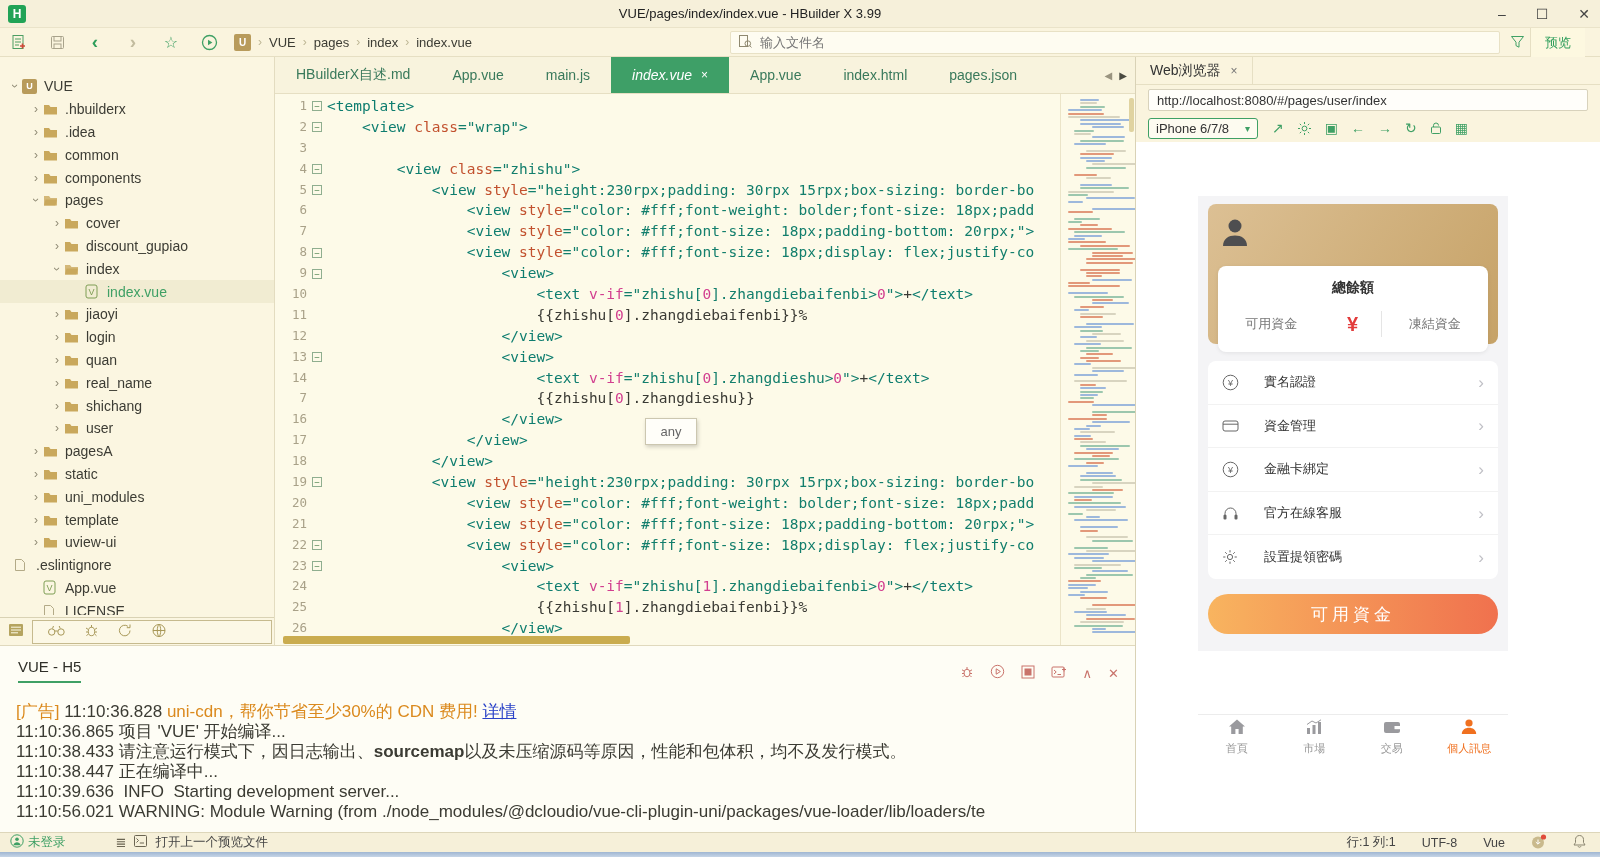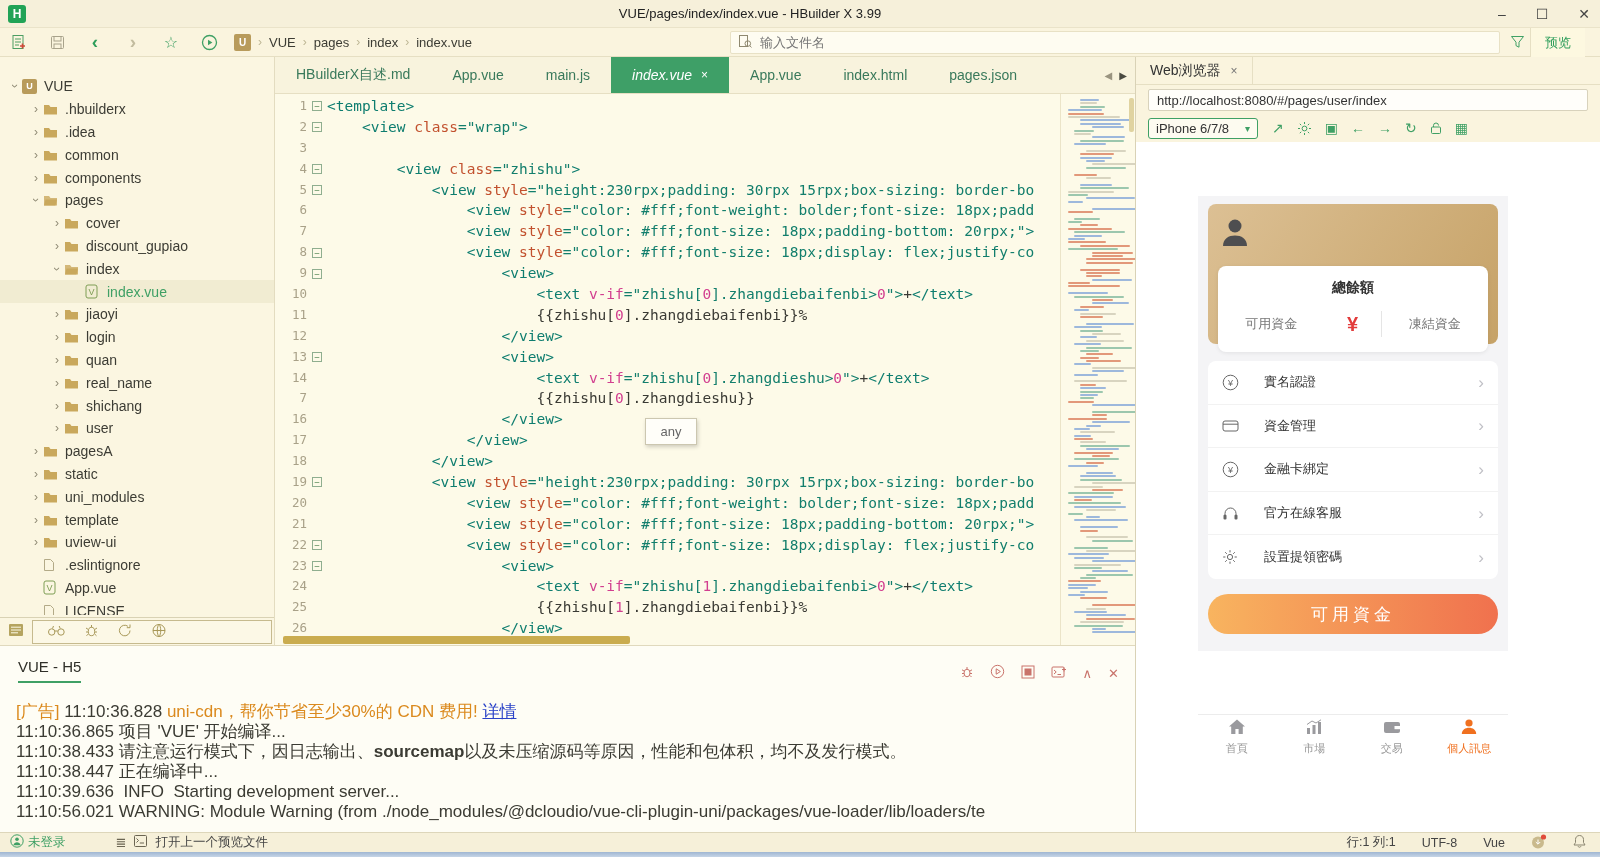--- a/index.html
+++ b/index.html
@@ -401,21 +401,21 @@
         </div>
         <div class="trow" style="padding-left: 29px;">
           <span class="chev">›</span>
           <span class="ticon">
             <svg width="15" height="12">
               <path d="M1 2h5l1.5 2H14v7.5H1z" fill="#C9A85C"></path>
             </svg>
           </span>
           <span class="tlabel">uview-ui</span>
         </div>
-        <div class="trow" style="padding-left: 29px;">
+        <div class="trow" style="">
           <span class="chev"></span>
           <span class="ticon">
             <svg width="12" height="14">
               <path d="M1.5 1.5h6l3 3v8h-9z" fill="none" stroke="#B3AA87"></path>
             </svg>
           </span>
           <span class="tlabel">.eslintignore</span>
         </div>
         <div class="trow" style="padding-left: 29px;">
           <span class="chev"></span>

